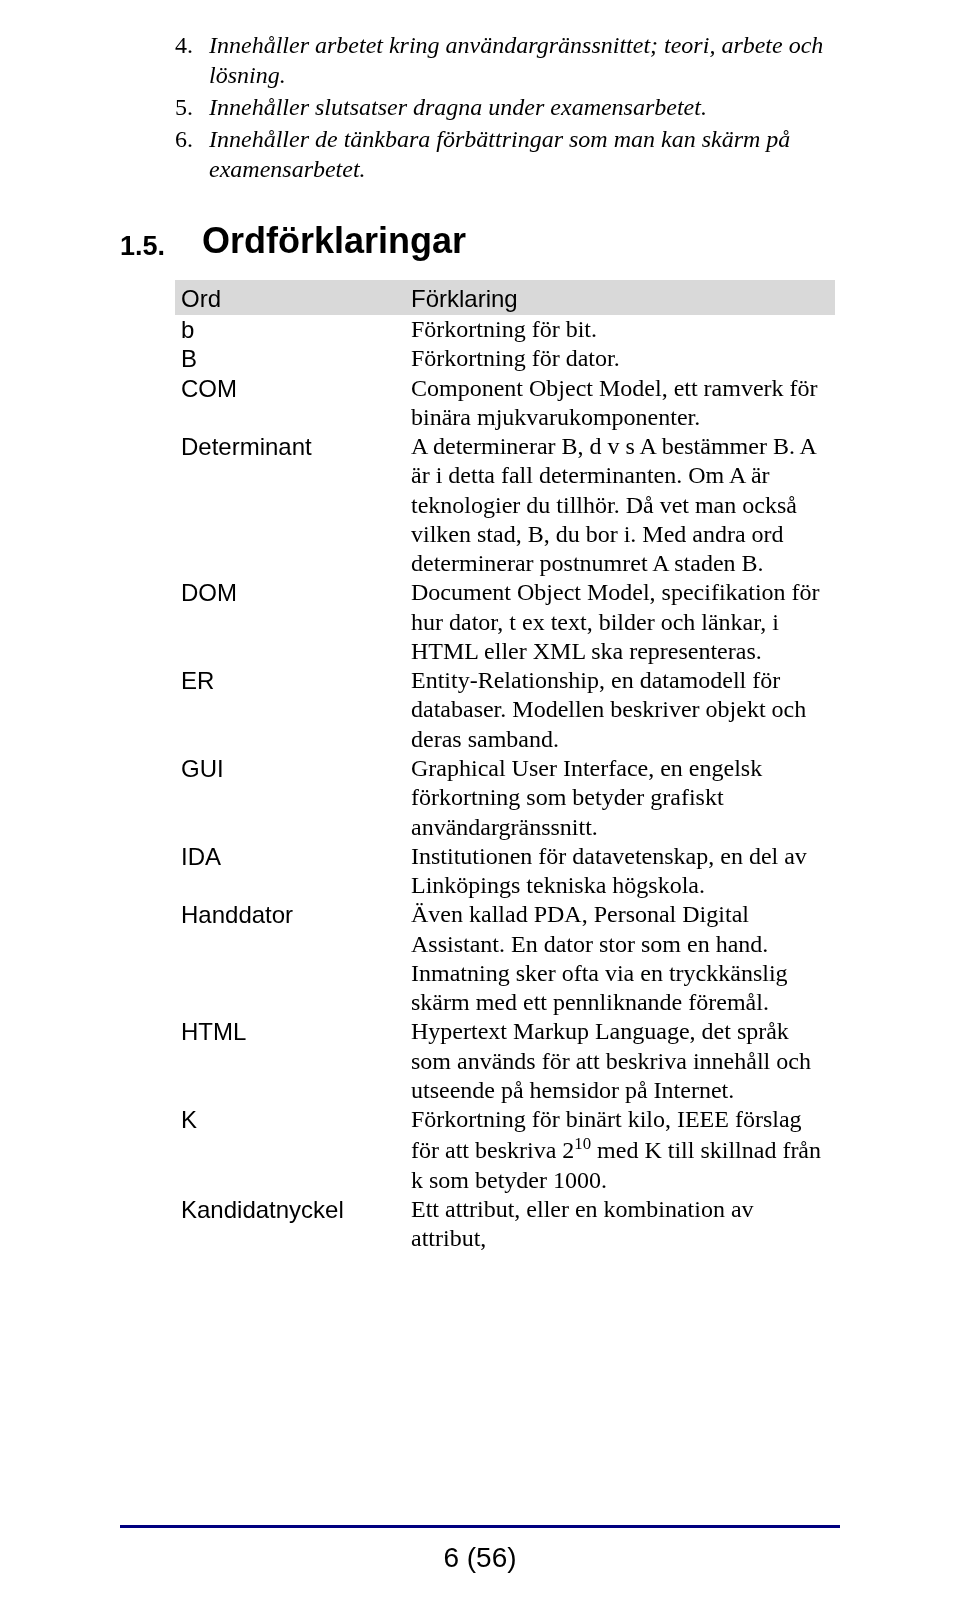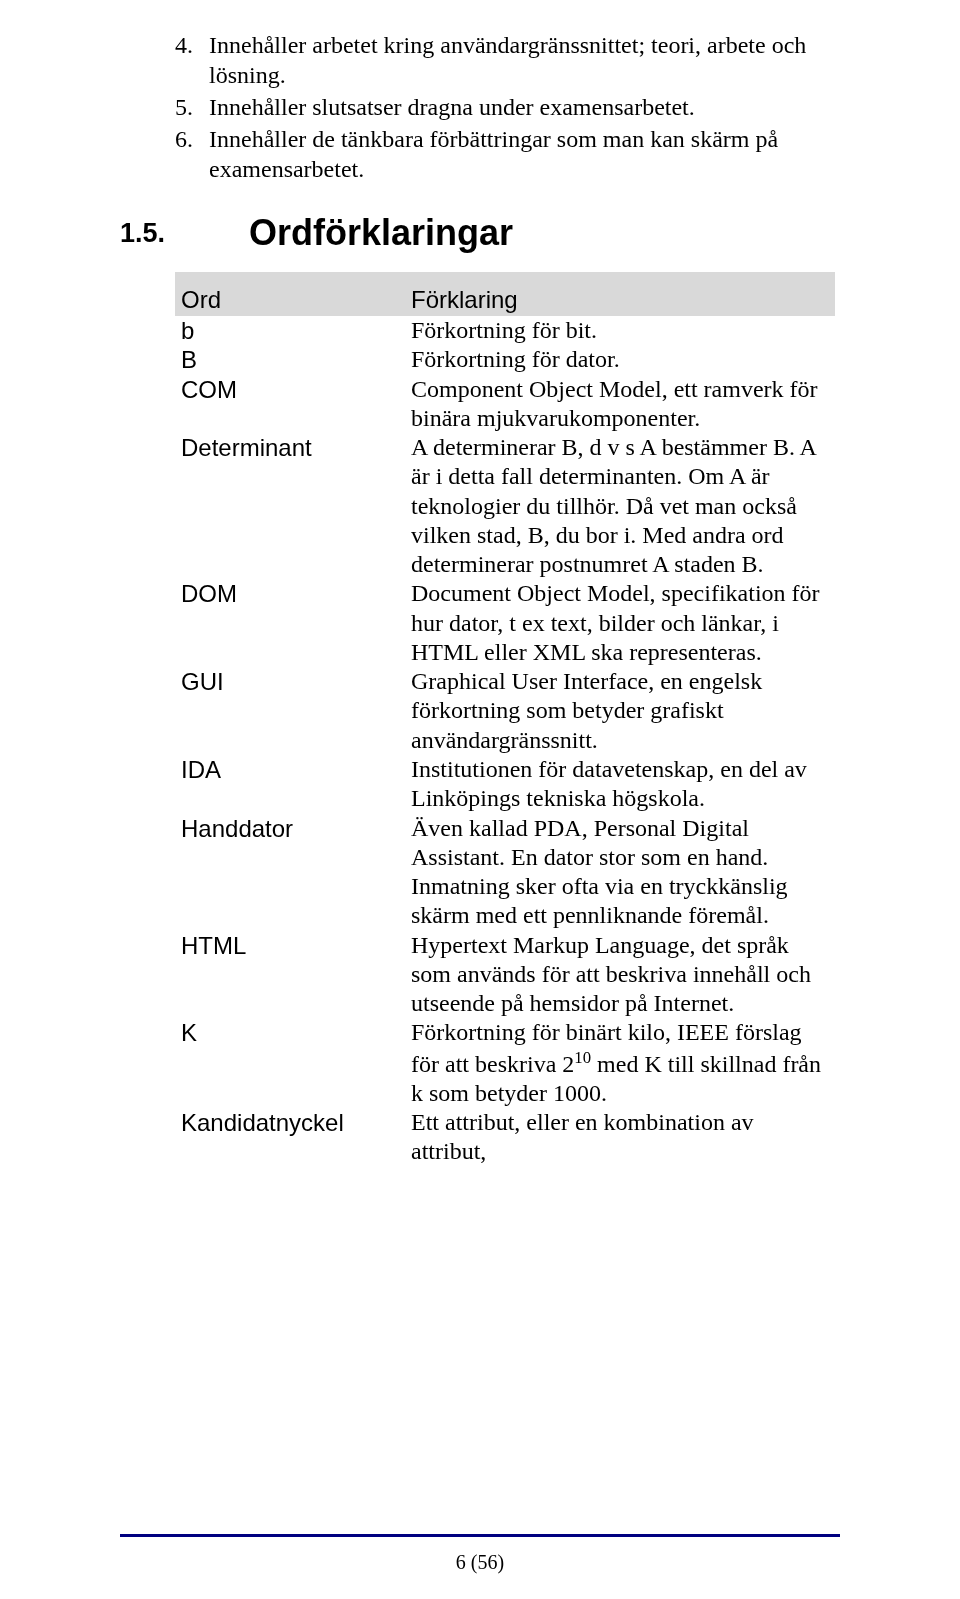--- a/index.html
+++ b/index.html
@@ -29,28 +29,28 @@
     font-size: 24px;
     line-height: 1.25;
     margin-bottom: 2px;
   }
   .ol-num {
     width: 34px;
     flex: 0 0 34px;
   }
   .ol-text {
     flex: 1;
+    font-style: italic;
   }
   .section-row {
     display: flex;
-    align-items: center;
-    margin-top: 28px;
+    align-items: flex-end;
+    margin-top: 36px;
     margin-bottom: 18px;
     margin-left: -55px;
-    gap: 47px;
   }
   .section-num {
     font-family: Arial, Helvetica, sans-serif;
     font-size: 27px;
     font-weight: bold;
     width: 82px;
     flex: 0 0 82px;
   }
   .section-title {
     font-family: Arial, Helvetica, sans-serif;
@@ -61,21 +61,21 @@
     border-collapse: collapse;
     width: 660px;
     font-size: 24px;
   }
   table.glossary th {
     text-align: left;
     font-family: Arial, Helvetica, sans-serif;
     font-weight: normal;
     font-size: 24px;
     background: #d9d9d9;
-    padding: 14px 4px 2px 6px;
+    padding: 5px 4px 2px 6px;
   }
   table.glossary td {
     vertical-align: top;
     padding: 0 4px 0 6px;
     font-size: 24px;
     line-height: 1.22;
   }
   table.glossary td.term {
     font-family: Arial, Helvetica, sans-serif;
     width: 220px;
@@ -90,22 +90,22 @@
     left: 120px;
     right: 120px;
   }
   .footer-line {
     border-top: 3px solid #000080;
     height: 0;
     margin-bottom: 14px;
   }
   .page-num {
     text-align: center;
-    font-size: 20px;
-    font-family: Liberation Serif, serif;
+    font-size: 28px;
+    font-family: Liberation Sans, sans-serif;
   }
 </style>
 </head>
 <body>
 
 <div class="page">
   <div class="content">
 
     <div class="ol-wrap">
       <div class="ol-item">
@@ -149,20 +149,24 @@
         </tr>
         <tr>
           <td class="term">Determinant</td>
           <td class="def">A determinerar B, d v s A bestämmer B. A är i detta fall determinanten. Om A är teknologier du tillhör. Då vet man också vilken stad, B, du bor i. Med andra ord determinerar postnumret A staden B.</td>
         </tr>
         <tr>
           <td class="term">DOM</td>
           <td class="def">Document Object Model, specifikation för hur dator, t ex text, bilder och länkar, i HTML eller XML ska representeras.</td>
         </tr>
         <tr>
+          <td class="term">ER</td>
+          <td class="def">Entity-Relationship, en datamodell för databaser. Modellen beskriver objekt och deras samband.</td>
+        </tr>
+        <tr>
           <td class="term">GUI</td>
           <td class="def">Graphical User Interface, en engelsk förkortning som betyder grafiskt användargränssnitt.</td>
         </tr>
         <tr>
           <td class="term">IDA</td>
           <td class="def">Institutionen för datavetenskap, en del av Linköpings tekniska högskola.</td>
         </tr>
         <tr>
           <td class="term">Handdator</td>
           <td class="def">Även kallad PDA, Personal Digital Assistant. En dator stor som en hand. Inmatning sker ofta via en tryckkänslig skärm med ett pennliknande föremål.</td>

